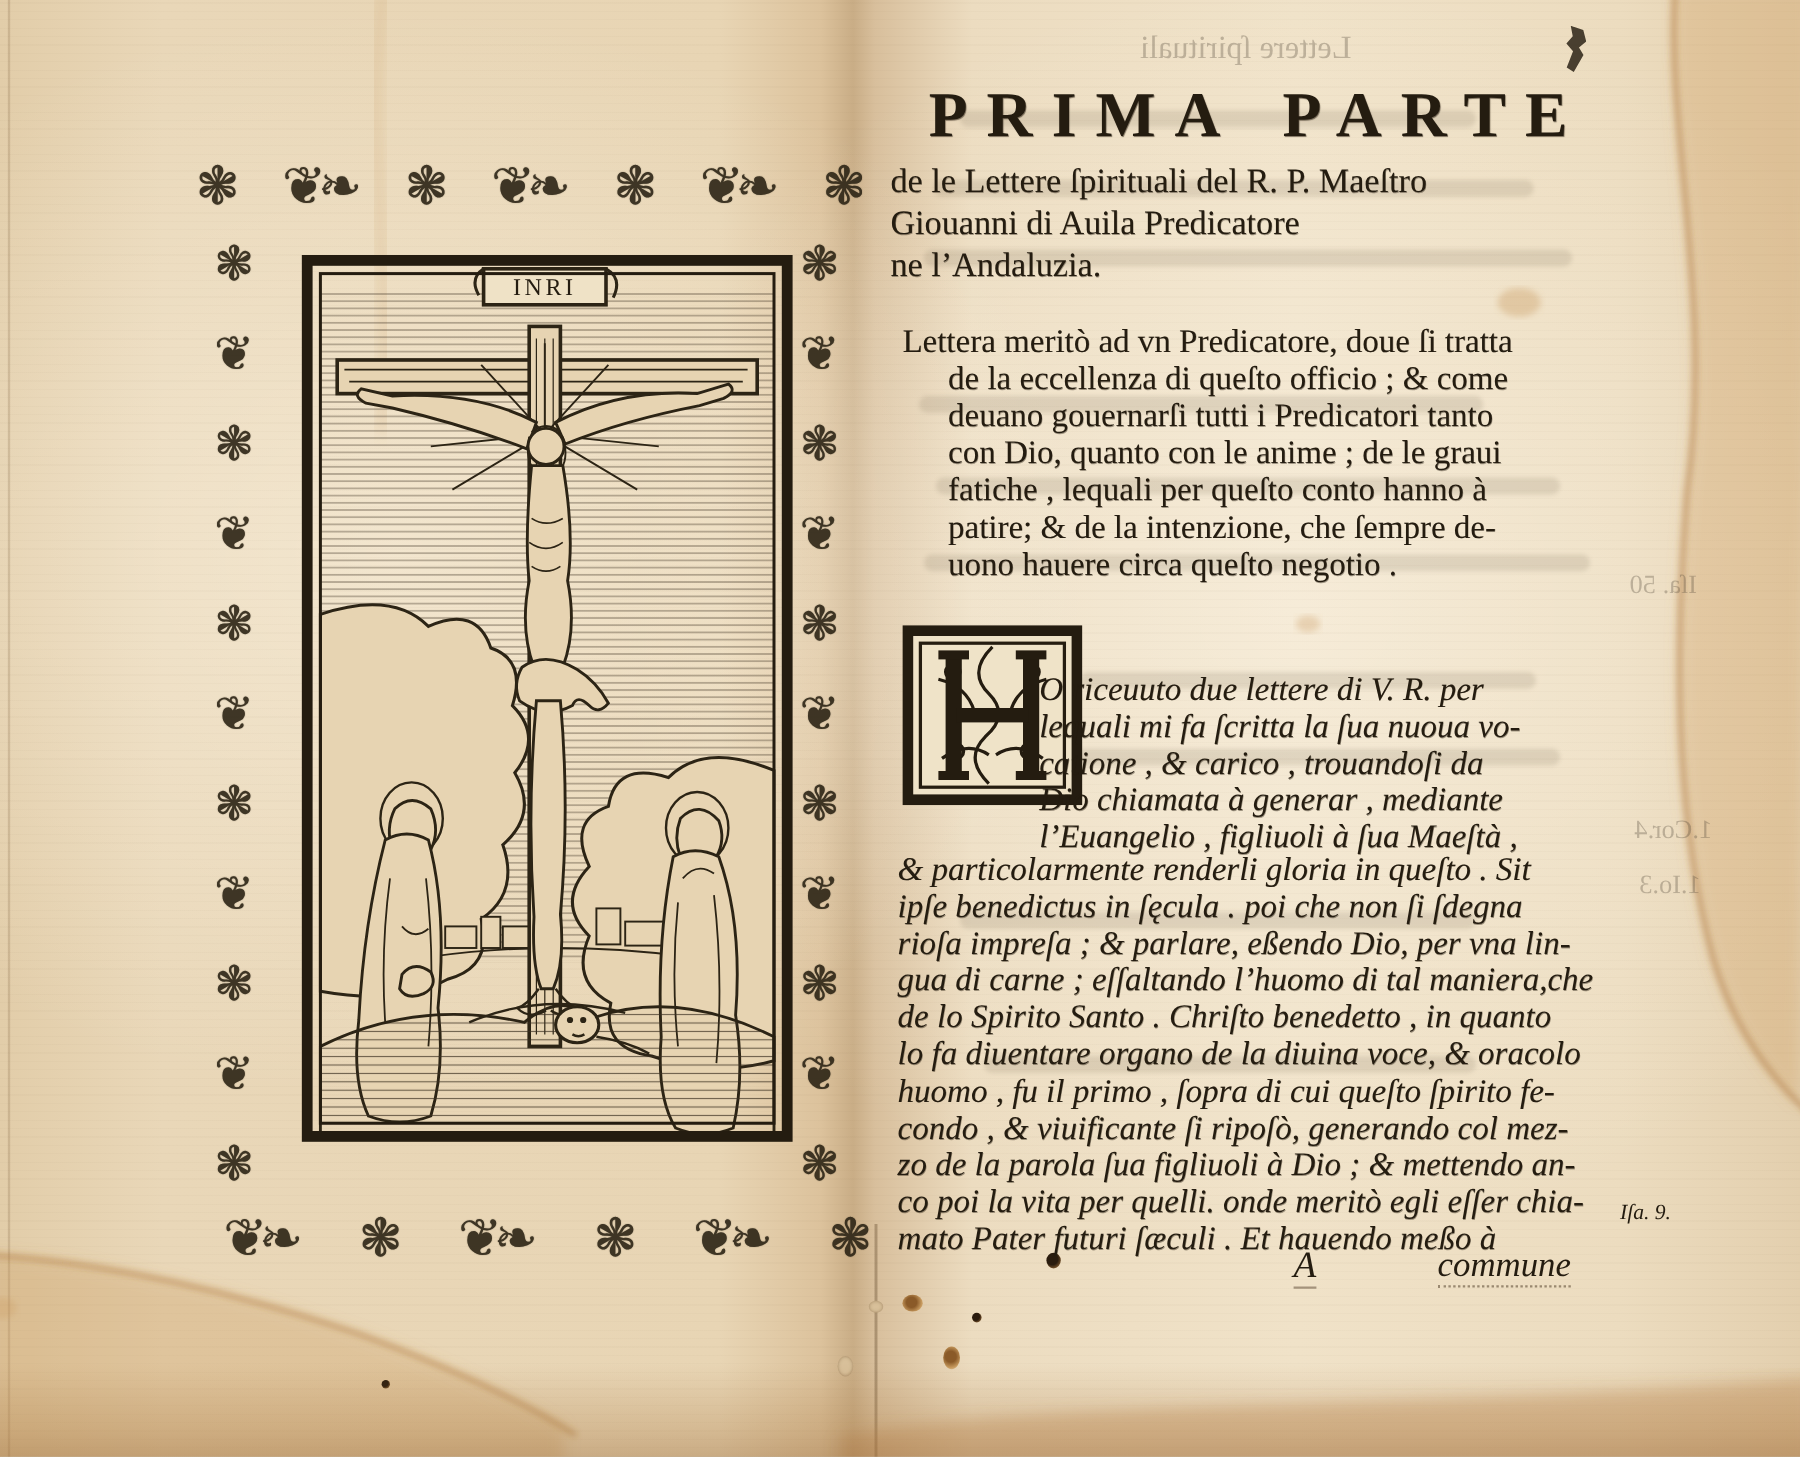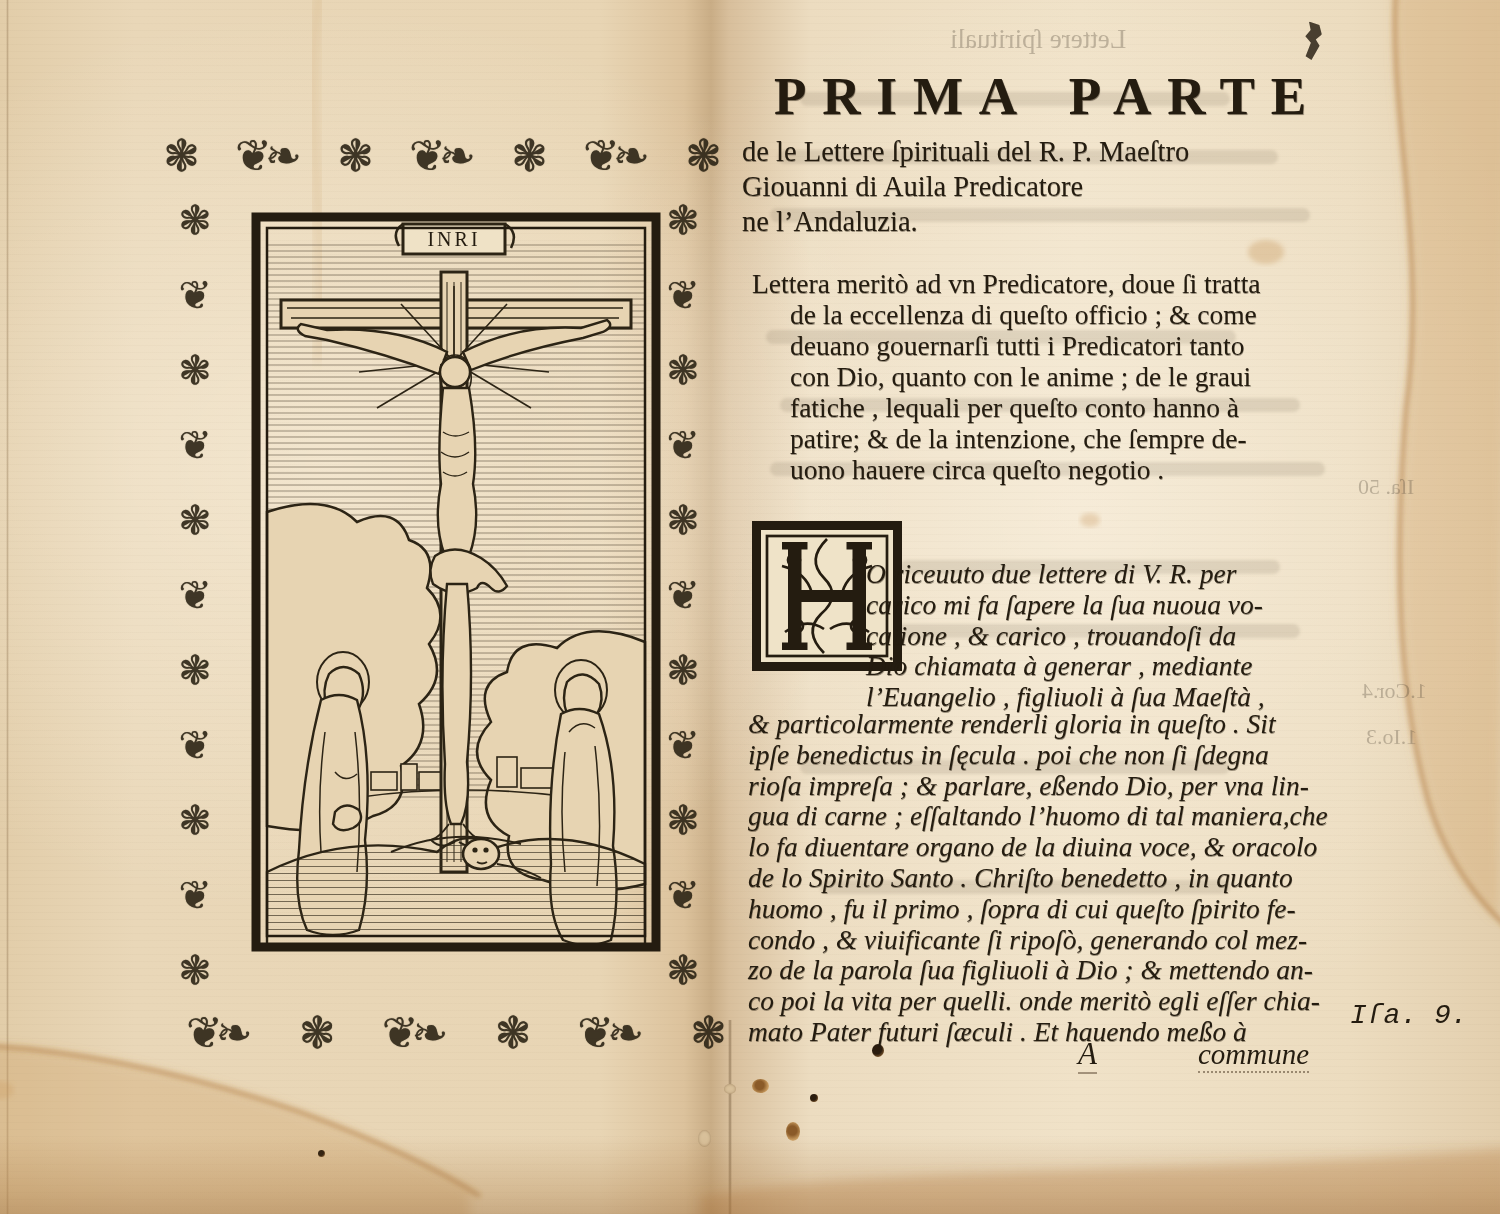--- a/index.html
+++ b/index.html
@@ -46,21 +46,21 @@
   .argument .ind{padding-left:38px;}
   .bodytext{font-style:italic;font-size:27.5px;line-height:30.8px;white-space:nowrap;
     text-shadow:.4px .6px .5px rgba(38,28,14,.42);}
   .cap-lines{left:866px;top:519px;width:492px;margin-top:40px;}
   .full-lines{left:748px;top:709px;width:614px;font-style:italic;}
   .dropcap{position:absolute;left:752px;top:521px;width:150px;height:150px;z-index:3;}
   .sig-mark{left:1078px;top:1036px;font-style:italic;font-size:31px;z-index:3;
     border-bottom:2px solid rgba(70,52,30,.45);}
   .catchword{left:1198px;top:1038px;font-style:italic;font-size:29px;z-index:3;
     border-bottom:2px dotted rgba(70,52,30,.5);text-align:right;}
-  .margin-note{left:1350px;top:1000px;font-style:italic;font-size:28px;white-space:nowrap;z-index:3;font-family:Liberation Mono, monospace;}
+  .margin-note{left:1350px;top:1000px;font-style:italic;font-size:18px;white-space:nowrap;z-index:3;}
   
   .ghost{position:absolute;color:#4a4032;opacity:.30;filter:blur(.6px);
     transform:scaleX(-1);font-size:24px;font-style:normal;white-space:nowrap;z-index:1;}
   .ghostbar{position:absolute;height:14px;border-radius:7px;background:rgba(96,82,62,.14);
     filter:blur(1.6px);z-index:1;}
 </style>
 </head>
 <body>
 
 <div id="canvas">
@@ -246,33 +246,33 @@
       <rect x="20" y="14" width="17" height="5"></rect>
         <rect x="63" y="14" width="17" height="5"></rect>
       <rect x="20" y="81" width="17" height="5"></rect>
         <rect x="63" y="81" width="17" height="5"></rect>
       <rect x="30" y="46" width="40" height="8"></rect>
     </g>
   </svg>
 
   <div class="rp bodytext cap-lines">
     <div>O riceuuto due lettere di V. R. per</div>
-    <div>carico mi fa ſapere la ſua nuoua vo-</div>
+    <div>lequali mi fa ſcritta la ſua nuoua vo-</div>
     <div>catione , &amp; carico , trouandoſi da</div>
     <div>Dio chiamata à generar , mediante</div>
     <div>l’Euangelio , figliuoli à ſua Maeſtà ,</div>
   </div>
 
   <div class="rp bodytext full-lines">
     <div>&amp; particolarmente renderli gloria in queſto .  Sit</div>
     <div>ipſe benedictus in ſęcula . poi che non ſi ſdegna</div>
     <div>rioſa impreſa ; &amp; parlare, eßendo Dio, per vna lin-</div>
     <div>gua di carne ; eſſaltando l’huomo di tal maniera,che</div>
+    <div>de lo Spirito Santo .  Chriſto benedetto , in quanto</div>
     <div>lo fa diuentare organo de la diuina voce, &amp; oracolo</div>
-    <div>de lo Spirito Santo .  Chriſto benedetto , in quanto</div>
     <div>huomo , fu il primo , ſopra di cui queſto ſpirito fe-</div>
     <div>condo , &amp; viuificante ſi ripoſò, generando col mez-</div>
     <div>zo de la parola ſua figliuoli à Dio ; &amp; mettendo an-</div>
     <div>co poi la vita per quelli. onde meritò egli eſſer chia-</div>
     <div>mato Pater futuri ſæculi .  Et hauendo meßo à</div>
   </div>
 
   <div class="rp margin-note">Iſa. 9.</div>
   <div class="rp sig-mark">A</div>
   <div class="rp catchword">commune</div>

